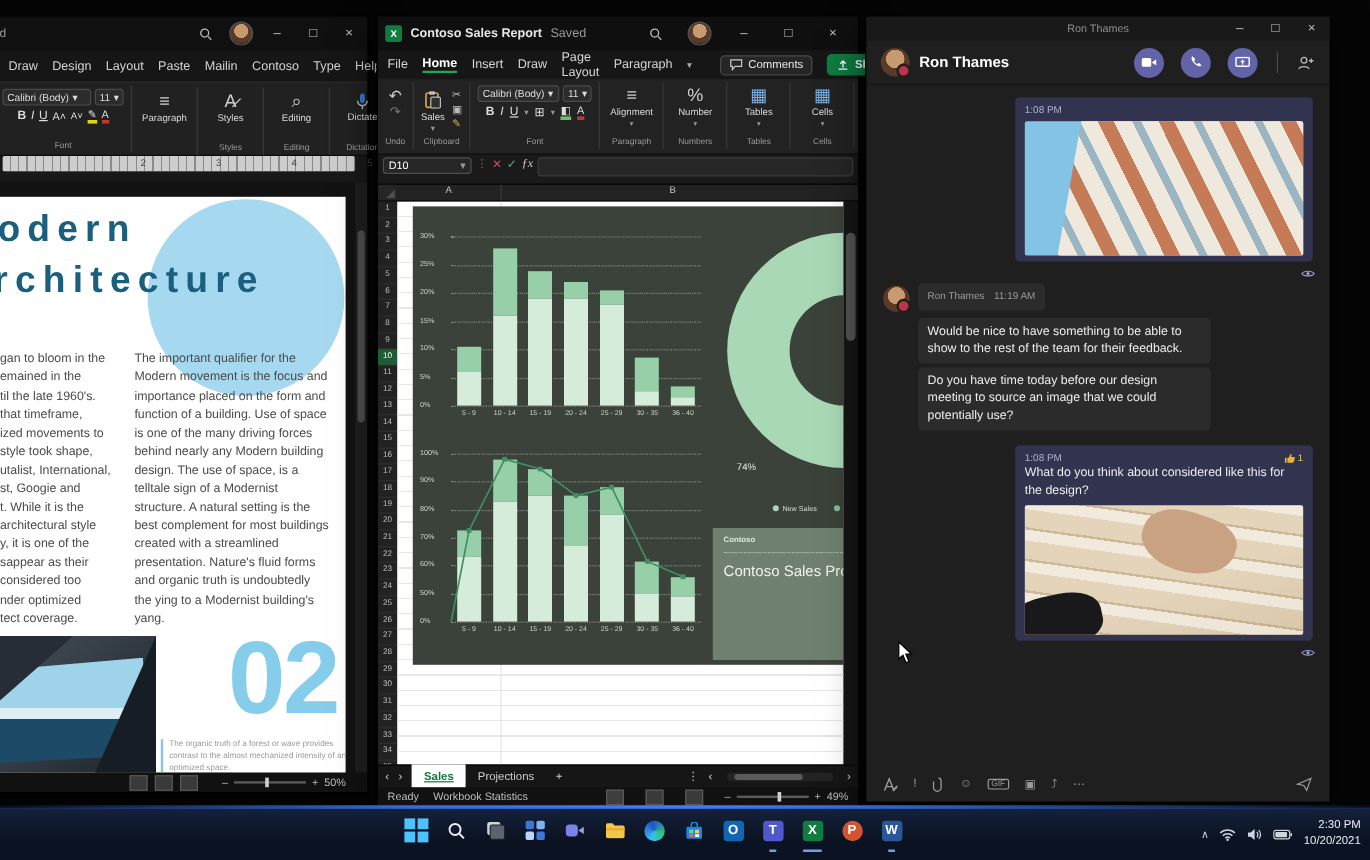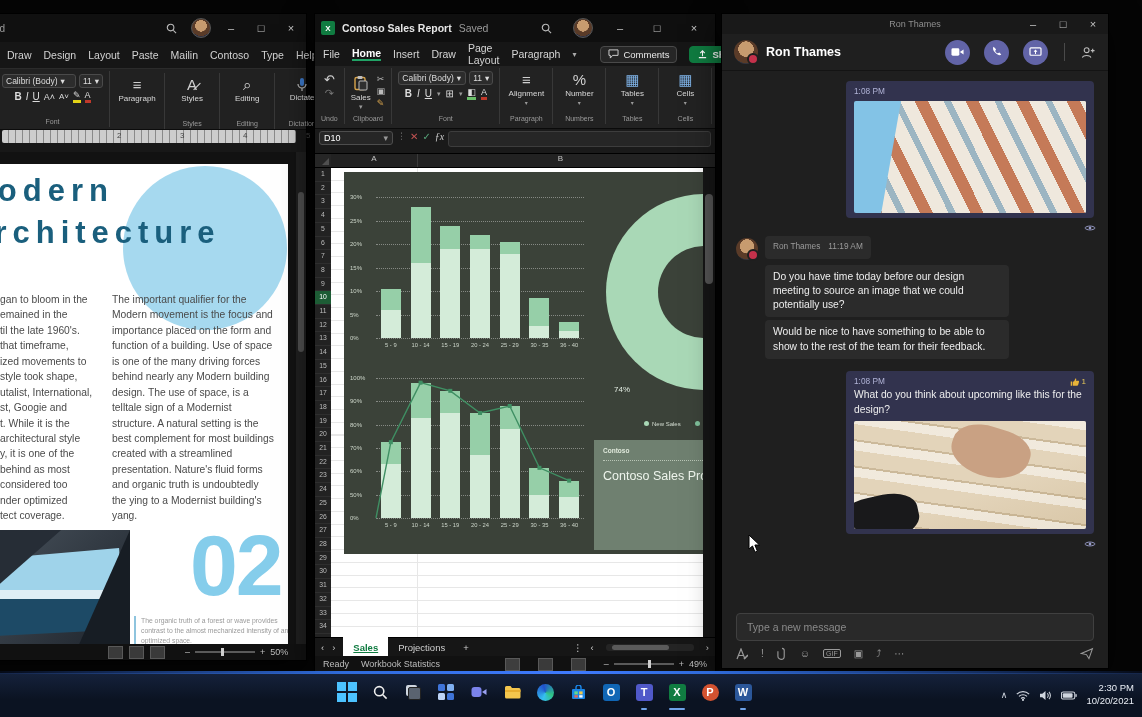--- a/index.html
+++ b/index.html
@@ -276,21 +276,21 @@
             <div class="col1line">emained in the</div>
             <div class="col1line">til the late 1960's.</div>
             <div class="col1line">that timeframe,</div>
             <div class="col1line">ized movements to</div>
             <div class="col1line">style took shape,</div>
             <div class="col1line">utalist, International,</div>
             <div class="col1line">st, Googie and</div>
             <div class="col1line">t. While it is the</div>
             <div class="col1line">architectural style</div>
             <div class="col1line">y, it is one of the</div>
-            <div class="col1line">behind as most</div>
+            <div class="col1line">sappear as their</div>
             <div class="col1line">considered too</div>
             <div class="col1line">nder optimized</div>
             <div class="col1line">tect coverage.</div>
           </div>
         <div class="doc-col" style="left:174px;top:128px;width:162px;">The important qualifier for the Modern movement is the focus and importance placed on the form and function of a building. Use of space is one of the many driving forces behind nearly any Modern building design. The use of space, is a telltale sign of a Modernist structure. A natural setting is the best complement for most buildings created with a streamlined presentation. Nature's fluid forms and organic truth is undoubtedly the ying to a Modernist building's yang.</div>
         <div class="doc-photo">
           <div class="photo-sky"></div>
             <div class="photo-shadow"></div>
             <div class="photo-shadow2"></div>
         </div>
@@ -747,57 +747,54 @@
             <div class="bubble recv">
               <div class="rhead">
                 <div>Ron Thames</div>
                 <div>11:19 AM</div>
               </div>
             </div>
           </div>
         </div>
         <div style="padding-left: 29px;">
           <div class="bubble recv">
-            <div>Do you have time today before our design meeting to source an image that we could potentially use?</div>
+            <div>Would be nice to have something to be able to show to the rest of the team for their feedback.</div>
           </div>
         </div>
         <div style="padding-left: 29px;">
           <div class="bubble recv">
-            <div>Would be nice to have something to be able to show to the rest of the team for their feedback.</div>
+            <div>Do you have time today before our design meeting to source an image that we could potentially use?</div>
           </div>
         </div>
         <div style="height: 9px;"></div>
         <div class="bubble sent" style="margin-bottom: 18px;">
           <div class="mtime">
             <div>1:08 PM</div>
             <div class="reaction">
               <svg width="11" height="11" viewBox="0 0 16 16">
                 <path d="M2.5 8h2v6h-2zM5.5 14V8.2l2-.6 1.5-3.6c.35-.9 1.8-.55 1.65.45L10.2 7h3.1c.9 0 1.5.85 1.25 1.7l-1.2 4c-.22.77-.95 1.3-1.75 1.3z" fill="#e8b339"></path>
               </svg>
               <span>1</span>
             </div>
           </div>
-          <div>What do you think about upcoming like this for the design?</div>
+          <div>What do you think about considered like this for the design?</div>
           <div class="msgimg img-model" style="height: 108px;">
             <div class="blocks"></div>
             <div class="hand"></div>
             <div class="camera"></div>
           </div>
           <div class="seenrow" style="position: absolute; right: -2px; bottom: -14px;">
             <svg width="12" height="8" viewBox="0 0 14 9">
               <path d="M1 4.5C3 1.5 11 1.5 13 4.5 11 7.5 3 7.5 1 4.5z" fill="none" stroke="#9a9ecb" stroke-width="1.1"></path>
               <circle cx="7" cy="4.5" r="1.6" fill="#9a9ecb"></circle>
             </svg>
           </div>
         </div>
       </div>
     <div class="t-compose">
-      <div class="composebox">
-        <span>Type a new message</span>
-      </div>
       <div class="composeicons" id="composeicons">
           <div>
             <svg width="12" height="12" viewBox="0 0 12 12">
               <path d="M1 11 5 1l4 10M2.6 7.5h4.8" stroke="#9a9a9a" fill="none" stroke-width="1.2"></path>
               <path d="M8 11l4-4" stroke="#9a9a9a" stroke-width="1.6"></path>
             </svg>
           </div>
           <div>!</div>
           <div>
             <svg width="10" height="13" viewBox="0 0 10 14">

